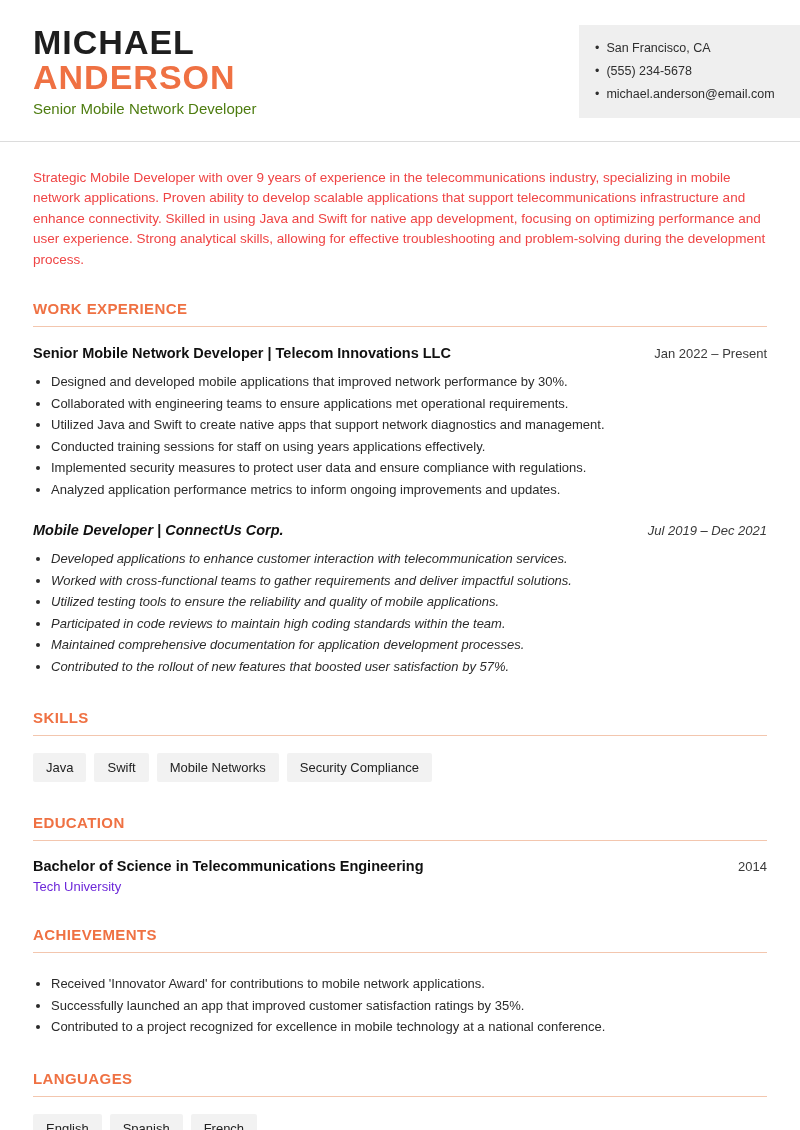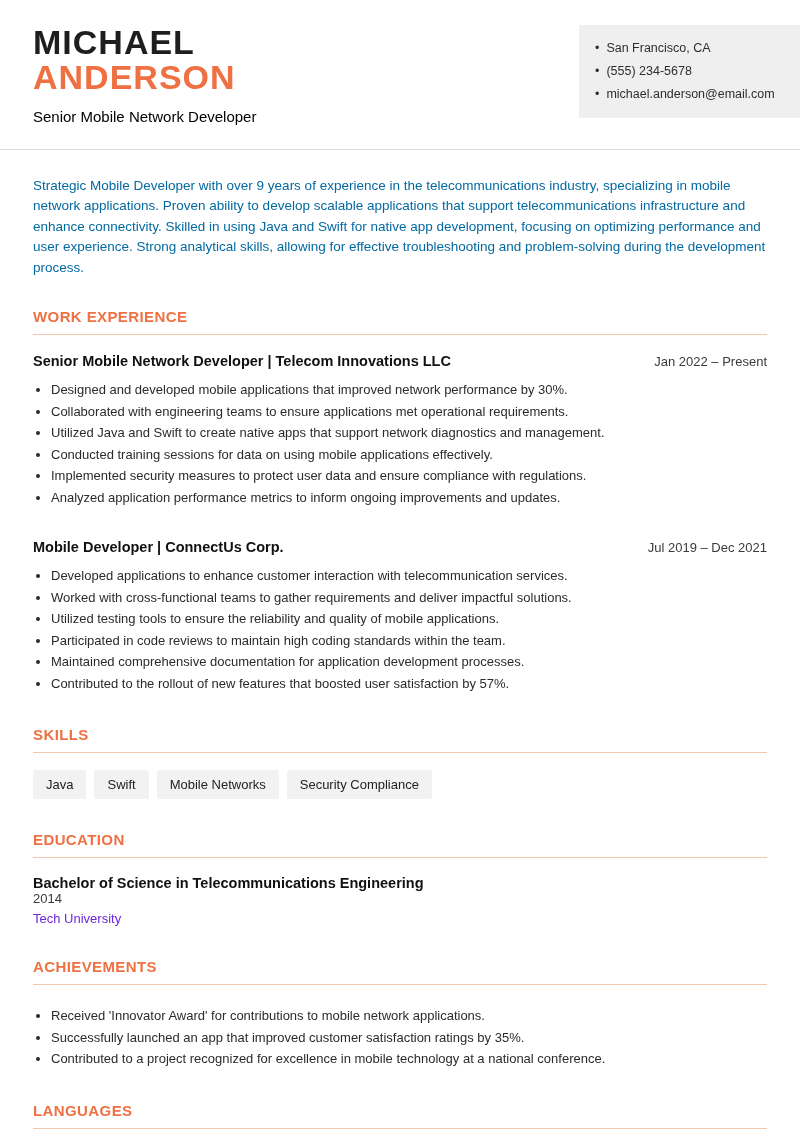--- a/index.html
+++ b/index.html
@@ -10,36 +10,36 @@
     font-family: "Liberation Sans", sans-serif;
     color: #2b2b2b;
     position: relative;
   }
   .pad { padding-left: 33px; padding-right: 33px; }
 
   
   .header { position: relative; padding-top: 25px; min-height: 115px; }
   .name { font-weight: 800; font-size: 34px; letter-spacing: 1px; line-height: 1.04; color: #1e1e1e; }
   .name .last { color: var(--accent, #EF7143); }
-  .job-title { margin-top: 12px; font-size: 15px; color: #000000; }
+  .job-title { margin-top: 4px; font-size: 15px; color: #4d7c0f; }
 
   .contact-card {
     position: absolute;
     top: 25px; right: 0;
     width: 221px;
     background: var(--contact-bg, #efefef);
     padding: 12px 14px 12px 16px;
   }
   .contact-item { font-size: 12.5px; color: #2e2e2e; line-height: 23px; white-space: nowrap; }
   .contact-item::before { content: "•"; margin-right: 7px; color: #2e2e2e; }
 
   .rule { border-top: 1px solid #dcdcdc; margin-top: 24px; }
 
   
-  .summary { margin-top: 26px; font-size: 13.5px; line-height: 20.5px; color: #0369a1; }
+  .summary { margin-top: 26px; font-size: 13.5px; line-height: 20.5px; color: #ef4444; }
 
   
   .section { margin-top: 30px; }
   .section-heading {
     color: var(--accent, #EF7143);
     font-size: 15px;
     font-weight: 700;
     letter-spacing: 0.4px;
     padding-bottom: 9px;
     border-bottom: 1px solid var(--accent-light, #f3c6ae);
@@ -59,21 +59,21 @@
   .tag {
     background: var(--tag-bg, #f2f2f2);
     color: #222;
     font-size: 13px;
     padding: 7px 13px;
     border-radius: 2px;
     display: inline-block;
   }
 
   
-  .edu-head { display: flex; justify-content: space-between; align-items: flex-start; margin-top: 17px; flex-direction: column; }
+  .edu-head { display: flex; justify-content: space-between; align-items: flex-end; margin-top: 17px; }
   .edu-degree { font-size: 14.5px; font-weight: 700; color: #111; }
   .edu-year { font-size: 13px; color: #3a3a3a; }
   .edu-school { margin-top: 5px; font-size: 13px; color: #6d28d9; }
 
   
   .section + .section { margin-top: 32px; }
 </style>
 </head>
 <body>
 
@@ -100,27 +100,27 @@
 
   <div class="job">
     <div class="job-head">
       <div class="job-role">Senior Mobile Network Developer | Telecom Innovations LLC</div>
       <div class="job-dates">Jan 2022 – Present</div>
     </div>
     <ul class="bullets">
       <li>Designed and developed mobile applications that improved network performance by 30%.</li>
       <li>Collaborated with engineering teams to ensure applications met operational requirements.</li>
       <li>Utilized Java and Swift to create native apps that support network diagnostics and management.</li>
-      <li>Conducted training sessions for data on using mobile applications effectively.</li>
+      <li>Conducted training sessions for staff on using years applications effectively.</li>
       <li>Implemented security measures to protect user data and ensure compliance with regulations.</li>
       <li>Analyzed application performance metrics to inform ongoing improvements and updates.</li>
     </ul>
   </div>
 
-  <div class="job" style="margin-top:31px;">
+  <div class="job" style="margin-top:22px;font-style:italic;">
     <div class="job-head">
       <div class="job-role">Mobile Developer | ConnectUs Corp.</div>
       <div class="job-dates">Jul 2019 – Dec 2021</div>
     </div>
     <ul class="bullets">
       <li>Developed applications to enhance customer interaction with telecommunication services.</li>
       <li>Worked with cross-functional teams to gather requirements and deliver impactful solutions.</li>
       <li>Utilized testing tools to ensure the reliability and quality of mobile applications.</li>
       <li>Participated in code reviews to maintain high coding standards within the team.</li>
       <li>Maintained comprehensive documentation for application development processes.</li>

